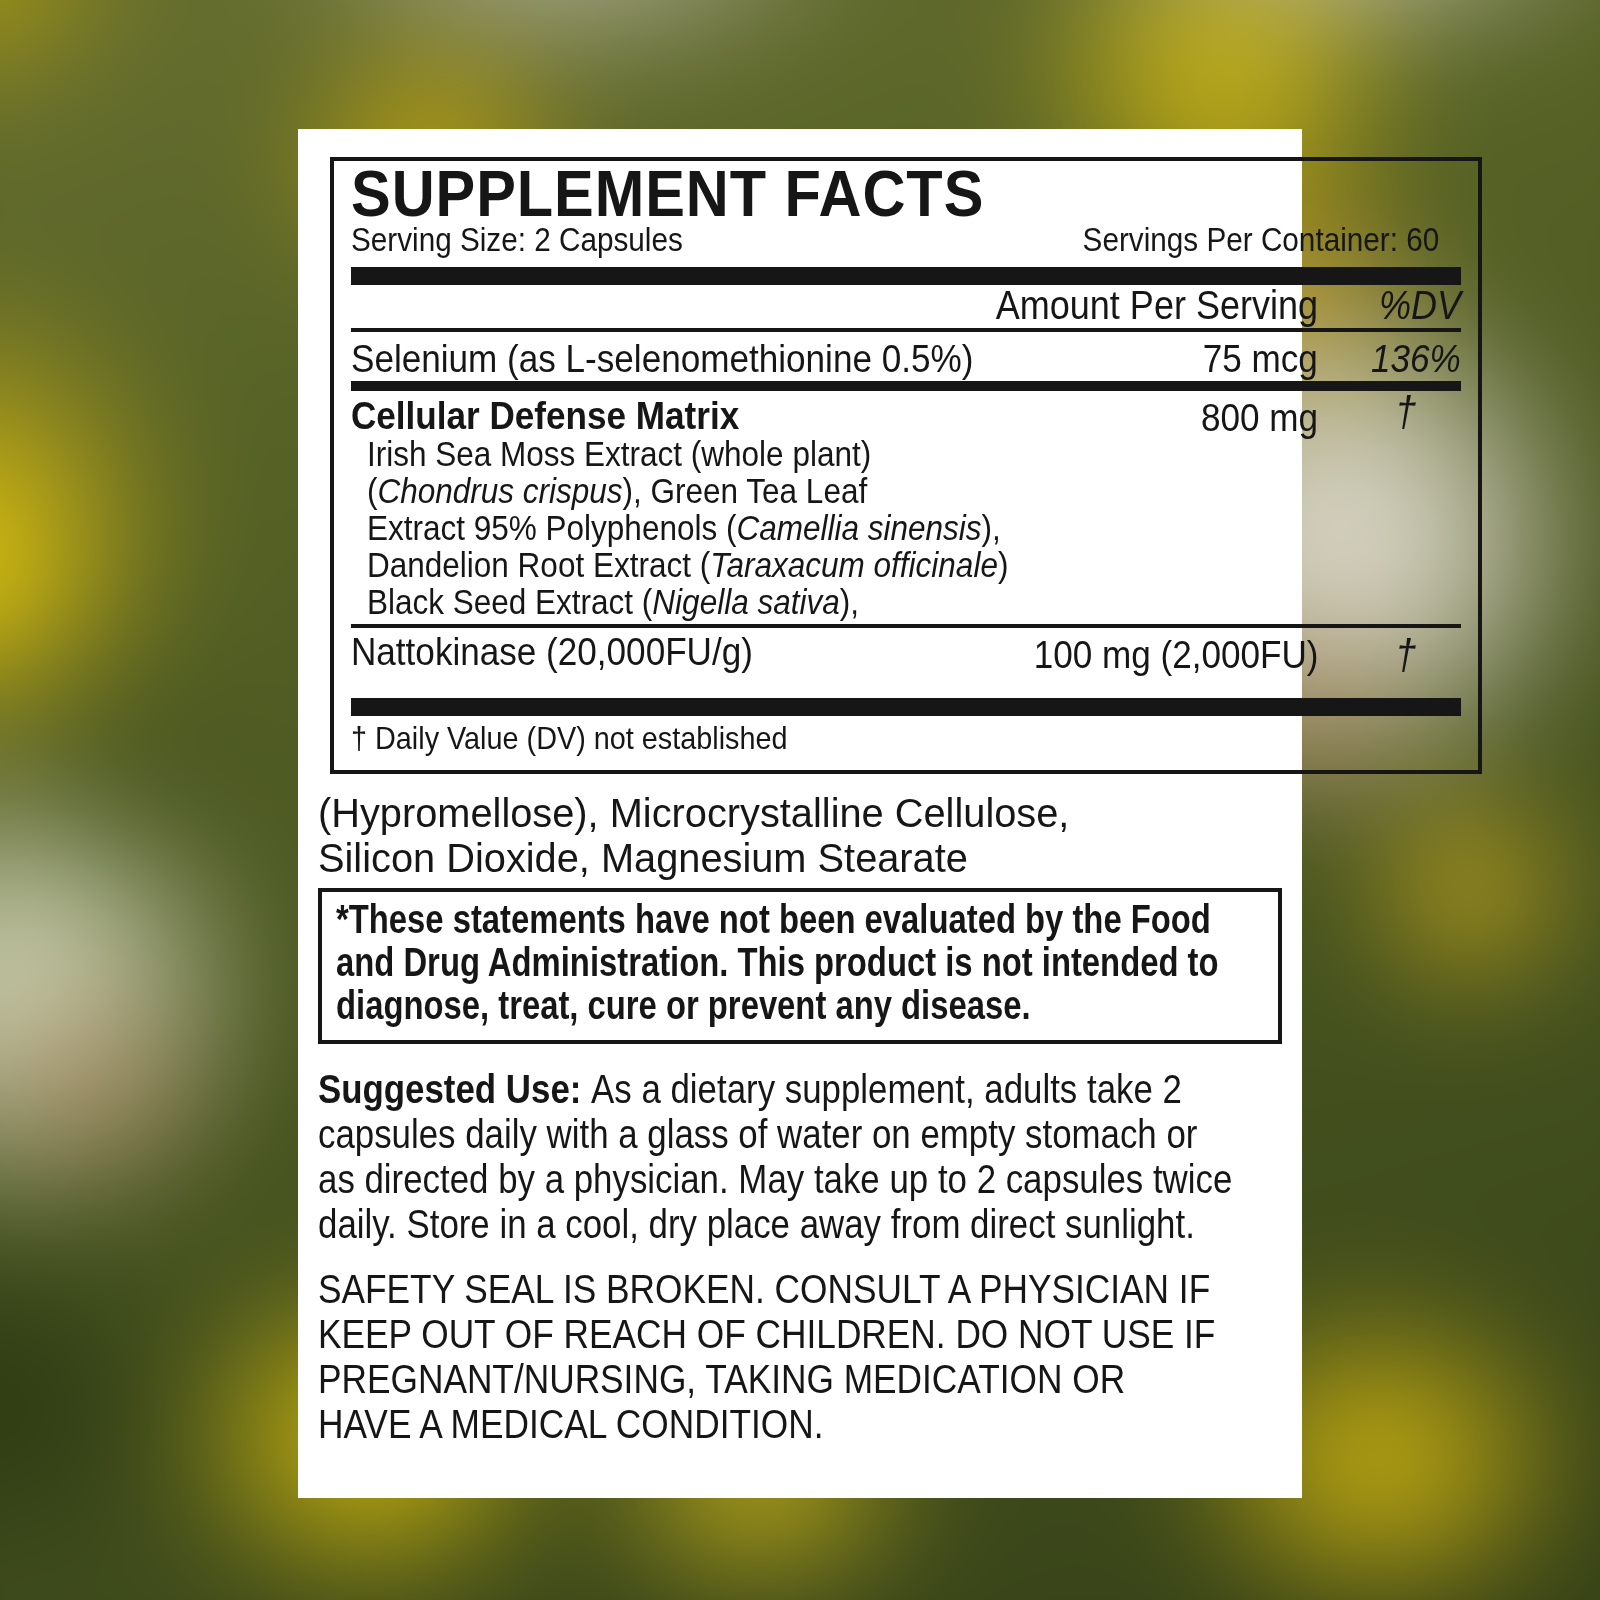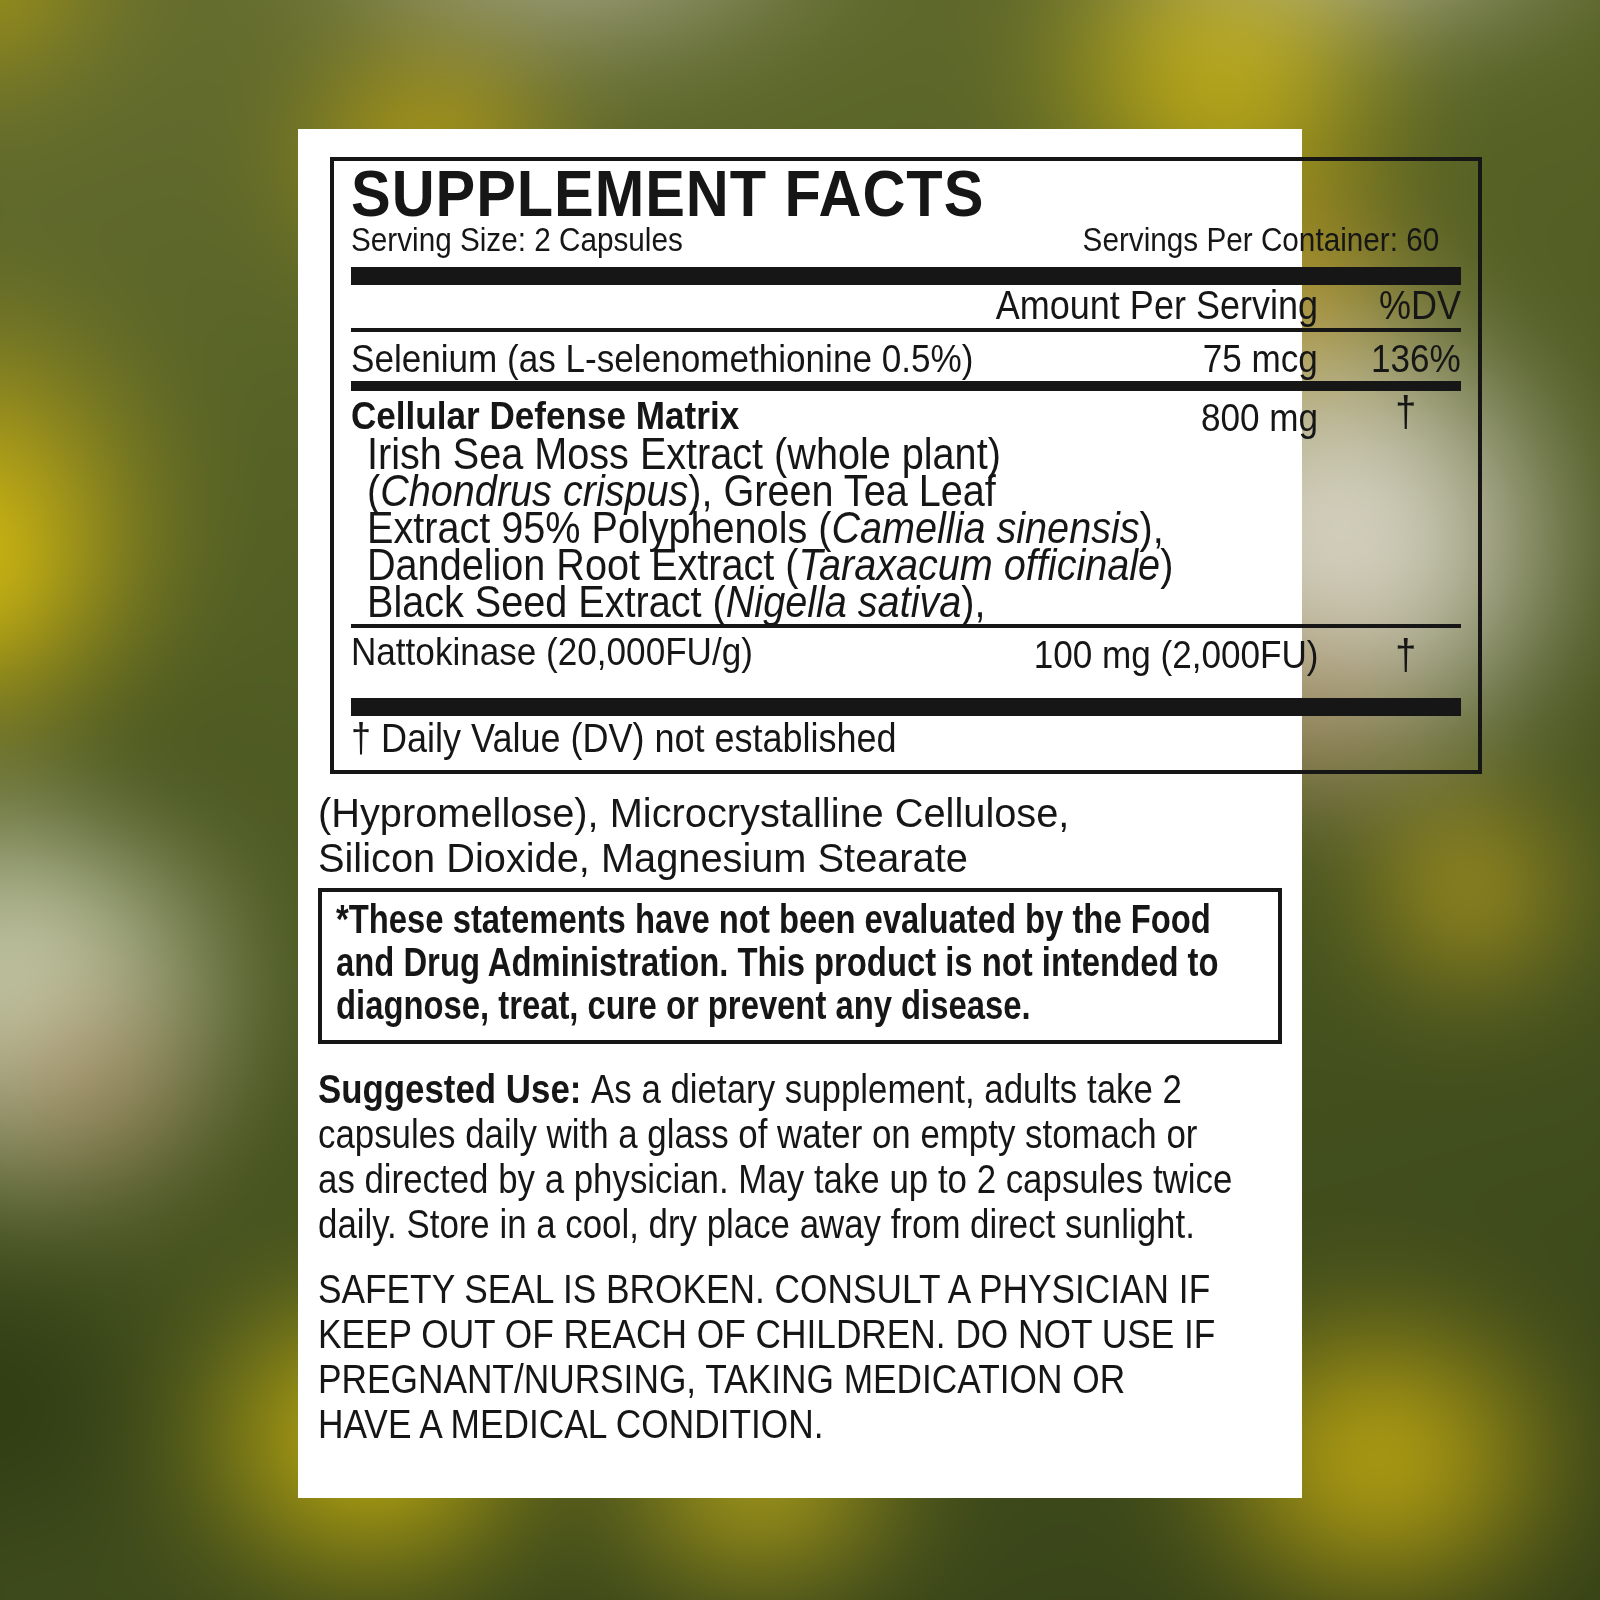--- a/index.html
+++ b/index.html
@@ -49,28 +49,28 @@
   .hdr{position:relative;font-size:40px;line-height:40px;height:40px;--sx:.90;}
   .rule1{margin-top:3px;}
   .rline{position:relative;font-size:39px;--sx:.90;}
   .row0 .rline{line-height:44px;padding-top:5px;}
   .row1 .rline{line-height:38px;padding-top:6px;}
   .row2 .rline{line-height:44px;padding-top:2px;}
   .amt{position:absolute;right:143px;top:inherit;}
   .row0 .amt,.row2 .amt{top:5px;}
   .row1 .amt{top:8px;}
   .hdr .amt{top:0;}
-  .dvc{position:absolute;right:0;width:110px;text-align:right;top:0;}
+  .dvc{position:absolute;right:0;width:110px;text-align:right;top:0;font-style:italic;}
   .row0 .dvc,.row2 .dvc{top:5px;}
   .row1 .dvc{top:2px;}
   .dvc.dag{text-align:center;font-size:42px;}
-  .subs{font-size:44px;line-height:37px;padding-left:16px;--sx:.90;}
+  .subs{font-size:35px;line-height:37px;padding-left:16px;--sx:.90;}
   .rule2{margin-top:4px;}
   .bar3{margin-top:24px;}
-  .footnote{font-size:40px;line-height:44px;--sx:.90;}
+  .footnote{font-size:32px;line-height:44px;--sx:.90;}
 
   .para{margin-left:20px;margin-right:20px;font-size:41px;line-height:45px;}
   .other{margin-top:17px;--sx:.97;}
   .disc-box{margin:7px 20px 0 20px;border:4px solid var(--bar,#161616);padding:6px 14px 13px 14px;box-sizing:border-box;width:964px;
     font-size:41px;line-height:43px;font-weight:bold;--sx:.80;}
   .suggested{margin-top:23px;--sx:.85;}
   .warning{margin-top:20px;--sx:.86;}
 </style>
 </head>
 <body>

